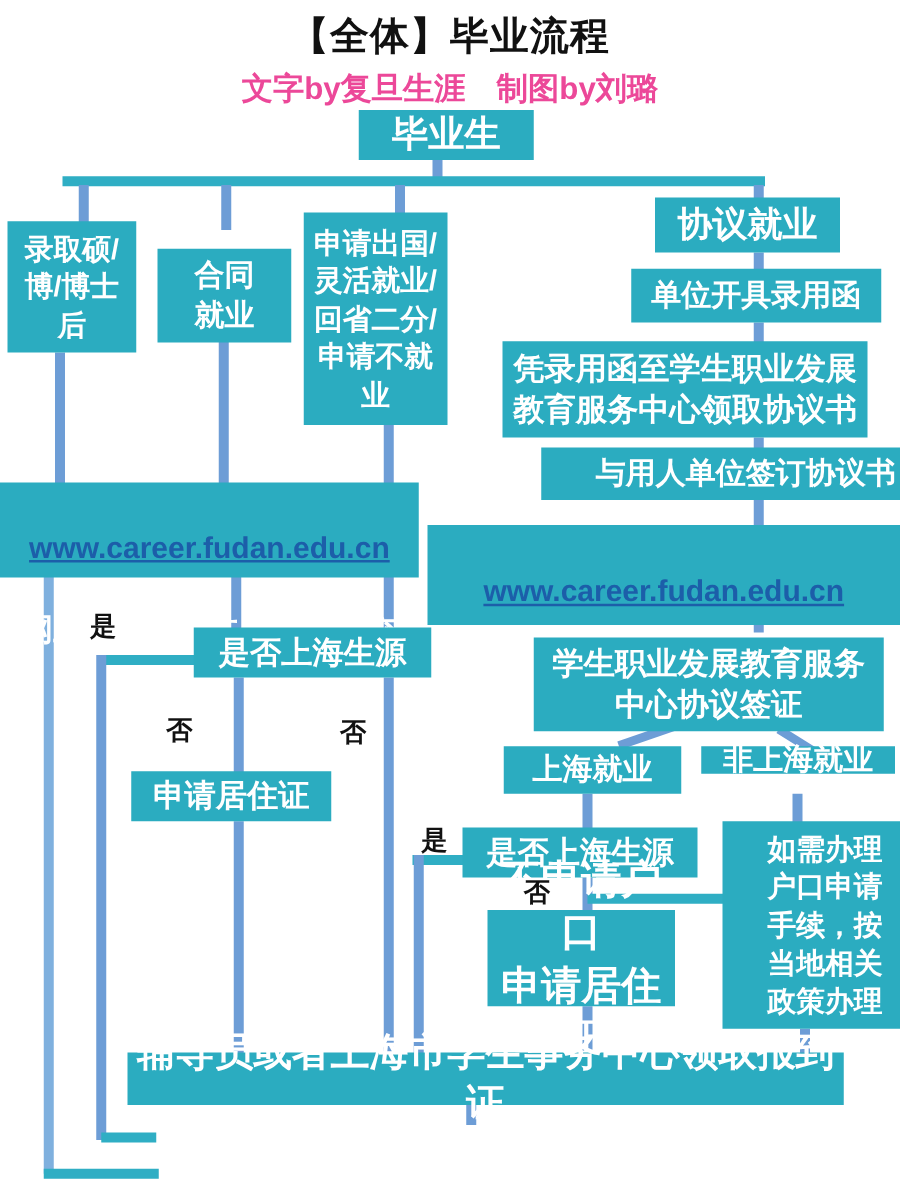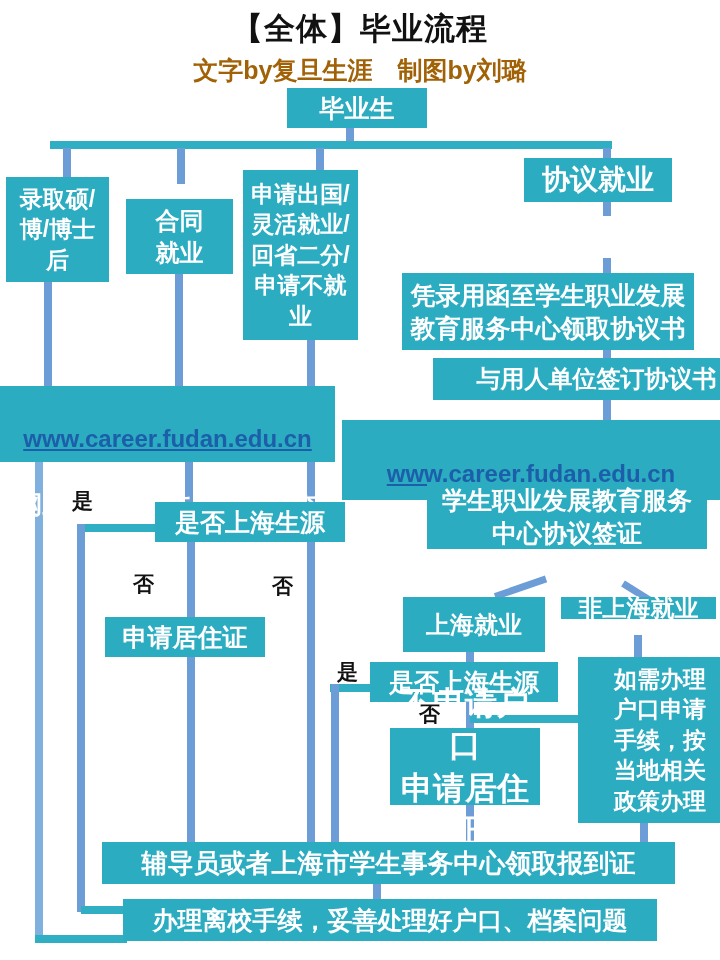--- a/index.html
+++ b/index.html
@@ -7,21 +7,21 @@
     position:relative;width:720px;height:960px;background:#ffffff;overflow:hidden;
     font-family:"Liberation Sans","DejaVu Sans",sans-serif;
     padding-left:28px;
   }
   .title{
     position:absolute;left:0;top:8px;width:720px;text-align:center;
     font-size:31px;font-weight:bold;color:#111;letter-spacing:1px;
   }
   .subtitle{
     position:absolute;left:0;top:54px;width:720px;text-align:center;
-    font-size:25px;font-weight:bold;color:#a16207;
+    font-size:25px;font-weight:bold;color:#ec4899;
   }
   .node{
     position:absolute;background:var(--box-teal,#2BACC0);color:#fff;
     display:flex;align-items:center;justify-content:center;text-align:center;
     font-weight:bold;white-space:pre-line;z-index:2;line-height:1.32;
   }
   .node .link{
     color:var(--link-blue,#1C5EA9);text-decoration:underline;font-weight:bold;
     display:block;cursor:pointer;
   }
@@ -87,72 +87,72 @@
   <i class="cv" style="left:640px;top:823px;height:20px"></i>
 
   <i class="cv" style="left:373px;top:884px;height:16px"></i>
 
   <span class="lbl" style="left:72px;top:487px">是</span>
   <span class="lbl" style="left:133px;top:570px">否</span>
   <span class="lbl" style="left:272px;top:572px">否</span>
   <span class="lbl" style="left:337px;top:658px">是</span>
   <span class="lbl" style="left:419px;top:700px">否</span>
 
-  <div class="node" style="left:287px;top:88px;width:140px;height:40px;font-size:25px">毕业生</div>
+  <div class="node" style="left:287px;top:88px;width:140px;height:40px;font-size:29px">毕业生</div>
 
   <div class="node" style="left:6px;top:177px;width:103px;height:105px;font-size:23px">录取硕/
 博/博士
 后</div>
 
   <div class="node" style="left:126px;top:199px;width:107px;height:75px;font-size:24px">合同
 就业</div>
 
   <div class="node" style="left:243px;top:170px;width:115px;height:170px;font-size:23px">申请出国/
 灵活就业/
 回省二分/
 申请不就
 业</div>
 
   <div class="node" style="left:524px;top:158px;width:148px;height:44px;font-size:28px">协议就业</div>
 
+  <div class="node" style="left:505px;top:215px;width:200px;height:43px;font-size:24px">单位开具录用函</div>
 
   <div class="node" style="left:402px;top:273px;width:292px;height:77px;font-size:25px">凭录用函至学生职业发展
 教育服务中心领取协议书</div>
 
   <div class="node" style="left:433px;top:358px;width:327px;height:42px;font-size:24px">与用人单位签订协议书</div>
 
   <div class="node" style="left:0px;top:386px;width:335px;height:72px;font-size:25px;display:block;padding-top:4px">
     <span class="link" style="font-size:24px">www.career.fudan.edu.cn</span>
     <span class="sub">网上填写就业去向，并提交</span>
   </div>
 
   <div class="node" style="left:342px;top:420px;width:378px;height:75px;font-size:25px;display:block;padding-top:5px">
     <span class="link" style="font-size:24px">www.career.fudan.edu.cn</span>
     <span class="sub">登记去向，填写协议书相关内容</span>
   </div>
 
-  <div class="node" style="left:427px;top:484px;width:280px;height:65px;font-size:25px">学生职业发展教育服务
+  <div class="node" style="left:427px;top:510px;width:280px;height:75px;font-size:25px">学生职业发展教育服务
 中心协议签证</div>
 
   <div class="node" style="left:155px;top:502px;width:190px;height:40px;font-size:25px">是否上海生源</div>
 
-  <div class="node" style="left:403px;top:597px;width:142px;height:55px;font-size:24px">上海就业</div>
+  <div class="node" style="left:403px;top:597px;width:142px;height:38px;font-size:24px">上海就业</div>
 
   <div class="node" style="left:561px;top:597px;width:155px;height:22px;font-size:24px">非上海就业</div>
 
   <div class="node" style="left:105px;top:617px;width:160px;height:40px;font-size:25px">申请居住证</div>
 
   <div class="node" style="left:370px;top:662px;width:188px;height:40px;font-size:25px">是否上海生源</div>
 
   <div class="node" style="left:390px;top:728px;width:150px;height:77px;font-size:32px">不申请户口
 申请居住证</div>
 
   <div class="node" style="left:578px;top:657px;width:164px;height:166px;font-size:23px">如需办理
 户口申请
 手续，按
 当地相关
 政策办理</div>
 
-  <div class="node" style="left:102px;top:842px;width:573px;height:42px;font-size:26px">辅导员或者上海市学生事务中心领取报到证</div>
+  <div class="node" style="left:102px;top:842px;width:573px;height:42px;font-size:31px">辅导员或者上海市学生事务中心领取报到证</div>
 
-  <div class="node" style="left:123px;top:899px;width:534px;height:42px;font-size:25px">办理离校手续，妥善处理好户口、档案问题</div>
 
 </div>
 
 </body></html>

